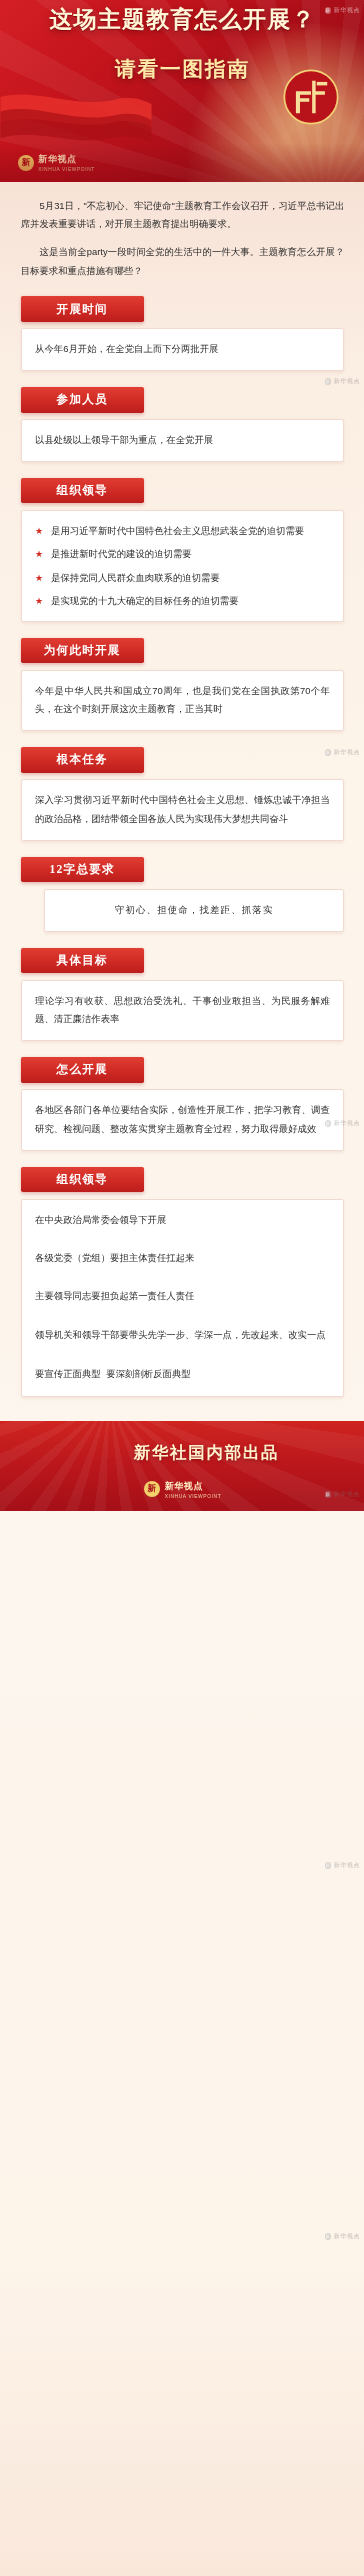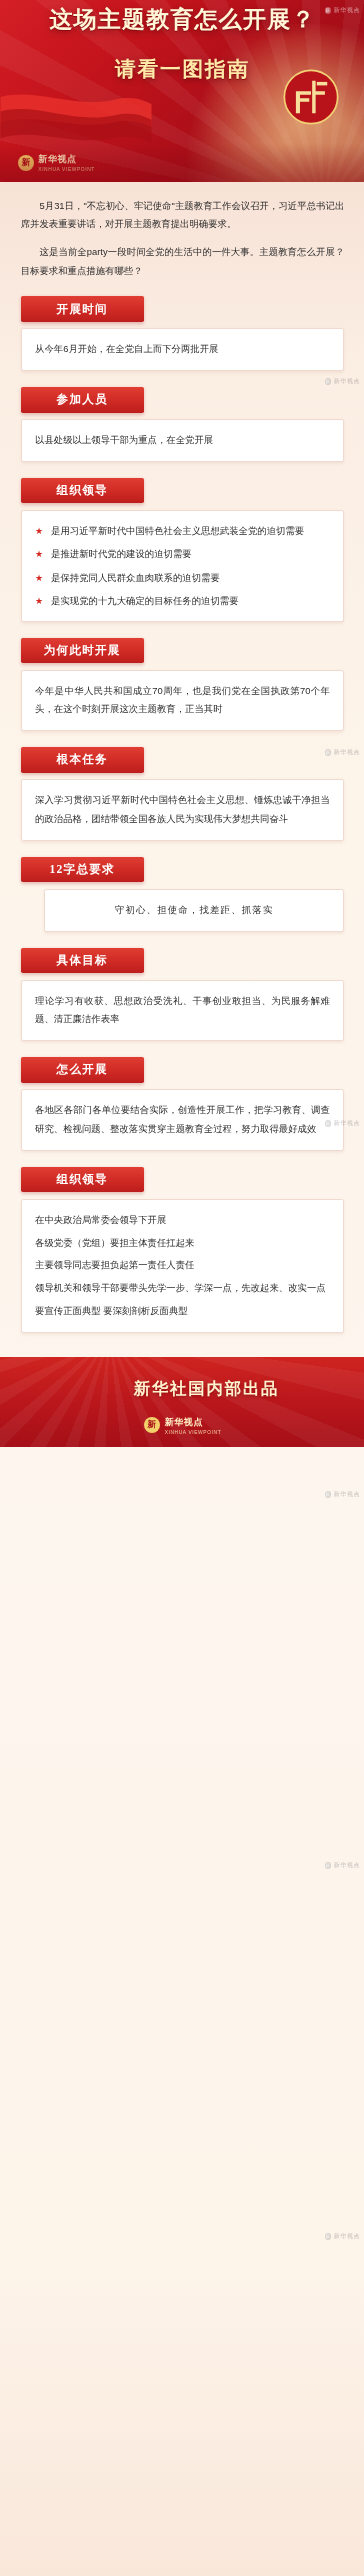--- a/index.html
+++ b/index.html
@@ -195,21 +195,21 @@
     border: 0.6px solid #f0d9cf;
     border-radius: 2.4px;
     box-shadow: 0 1.2px 3px rgba(170,100,80,0.10);
     padding: 11px 13.4px;
     font-size: 9.4px;
     line-height: 2.0;
     color: #2b2b2b;
     text-align: justify;
   }
   .card p { margin: 0; }
-  .card p + p { margin-top: 4px; }
+  .card p + p { margin-top: 20px; font-family: Liberation Mono, monospace; }
   .card.center { text-align: center; letter-spacing: 1.2px; margin-left: 44px; }
 
   ul.bullets {
     list-style: none;
     margin: 0;
     padding: 0;
   }
   ul.bullets li {
     position: relative;
     padding-left: 16px;

